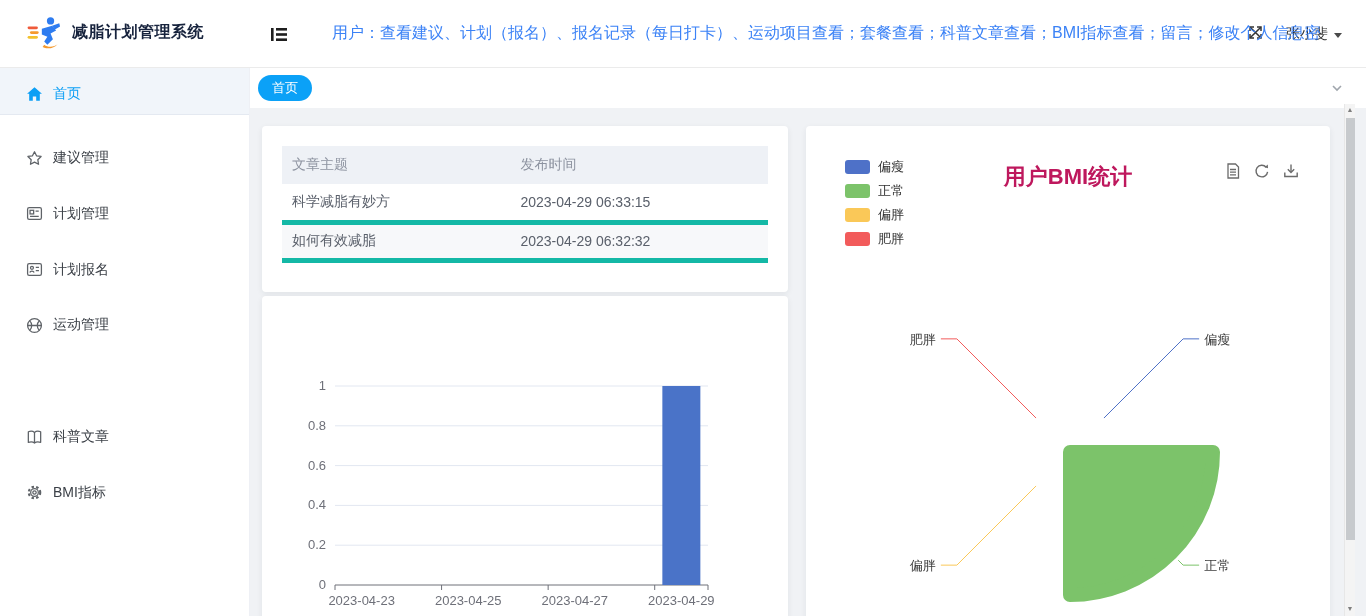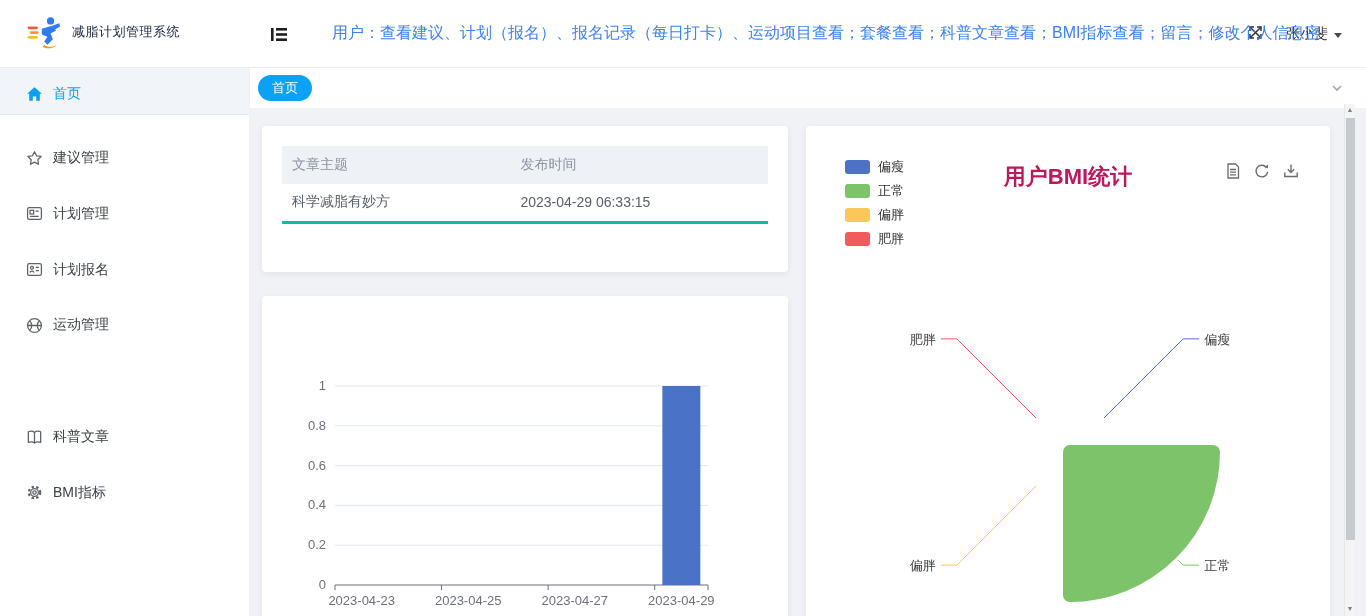--- a/index.html
+++ b/index.html
@@ -4,21 +4,21 @@
 <style>
   * { margin:0; padding:0; box-sizing:border-box; }
   html,body { background:#e8e8e8; }
   .screen{ position:relative; width:1366px; height:616px; overflow:hidden; background:#f0f2f5;
            font-family:"Liberation Sans","DejaVu Sans",sans-serif; }
 
   
   .header{ position:absolute; left:0; top:0; width:100%; height:68px; background:#fff;
            border-bottom:1px solid #ebebeb; z-index:30; }
   .logo-wrap{ position:absolute; left:26px; top:13px; display:flex; align-items:center; gap:8px; }
-  .app-title{ font-size:13px; font-weight:normal; color:#17233d; letter-spacing:.5px; }
+  .app-title{ font-size:16px; font-weight:bold; color:#17233d; letter-spacing:.5px; }
   .collapse-btn{ position:absolute; left:270px; top:27px; width:18px; height:15px; cursor:pointer; }
   .notice{ position:absolute; left:332px; top:23px; font-size:16px; color:#3b82f6;
            white-space:nowrap; z-index:3; }
   .fullscreen-btn{ position:absolute; right:102px; top:24px; z-index:2; cursor:pointer; }
   .user-wrap{ position:absolute; right:24px; top:25px; display:flex; align-items:center; gap:6px;
               font-size:14px; color:#2b2b2b; z-index:2; cursor:pointer; }
   .caret-down{ width:0; height:0; border-left:4px solid transparent; border-right:4px solid transparent;
                border-top:5px solid #4a4a4a; margin-top:2px; }
 
   
@@ -32,29 +32,29 @@
 
   
   .tabbar{ position:absolute; left:250px; top:68px; width:1116px; height:40px; background:#fff; z-index:10; }
   .tab-pill{ position:absolute; left:8px; top:7px; height:26px; padding:0 14px; border-radius:13px;
              background:#0ba1f7; color:#fff; font-size:13px; line-height:26px; cursor:pointer; }
   .tab-caret{ position:absolute; right:22px; top:13px; cursor:pointer; }
 
   
   .card{ position:absolute; background:#fff; border-radius:4px;
          box-shadow:0 2px 6px rgba(31,45,61,.07); z-index:5; }
-  #card-articles{ left:262px; top:126px; width:526px; height:146px; padding:20px 20px 12px; }
+  #card-articles{ left:262px; top:126px; width:526px; height:166px; padding:20px 20px 12px; }
   #card-bar{ left:262px; top:296px; width:526px; height:346px; }
   #card-pie{ left:806px; top:126px; width:524px; height:520px; }
 
   table.articles{ width:100%; border-collapse:collapse; font-size:14px; table-layout:fixed; }
   .articles th{ background:#eef1f6; color:#8d93a0; font-weight:normal; text-align:left;
                 height:38px; padding:0 10px; }
   .articles th:first-child{ width:47%; }
-  .articles td{ height:38px; padding:0 10px; color:#5a606b; border-bottom:3px solid #14b8a6; }
+  .articles td{ height:38px; padding:0 10px; color:#5a606b; border-bottom:5px solid #14b8a6; }
   .articles tbody tr:nth-child(even) td{ background:#f7f8fa; }
 
   .chart-title{ position:absolute; top:32px; width:100%; text-align:center; font-size:22px;
                 font-weight:bold; color:#be185d; z-index:2; }
   #card-pie .chart-title{ top:36px; }
   svg.chart{ position:absolute; left:0; top:0; z-index:1; }
 
   .legend{ position:absolute; left:39px; top:34px; display:flex; flex-direction:column; gap:10px; z-index:2; }
   .legend-item{ display:flex; align-items:center; gap:8px; font-size:13px; color:#333;
                 height:14px; cursor:pointer; }
@@ -189,20 +189,24 @@
       <thead>
         <tr>
           <th>文章主题</th>
           <th>发布时间</th>
         </tr>
       </thead>
       <tbody id="articles-body">
           <tr>
             <td>科学减脂有妙方</td>
             <td>2023-04-29 06:33:15</td>
+          </tr>
+          <tr>
+            <td>如何有效减脂</td>
+            <td>2023-04-29 06:32:32</td>
           </tr>
         </tbody>
     </table>
   </div>
 
   <div class="card" id="card-bar">
     <svg class="chart" id="bar-svg" width="526" height="346">
         <text x="64" y="293" text-anchor="end" font-size="13" fill="#6e7079">0</text>
         <line x1="73" y1="249.2" x2="446" y2="249.2" stroke="#e2e7f1" stroke-width="1"></line>
         <text x="64" y="253.2" text-anchor="end" font-size="13" fill="#6e7079">0.2</text>

